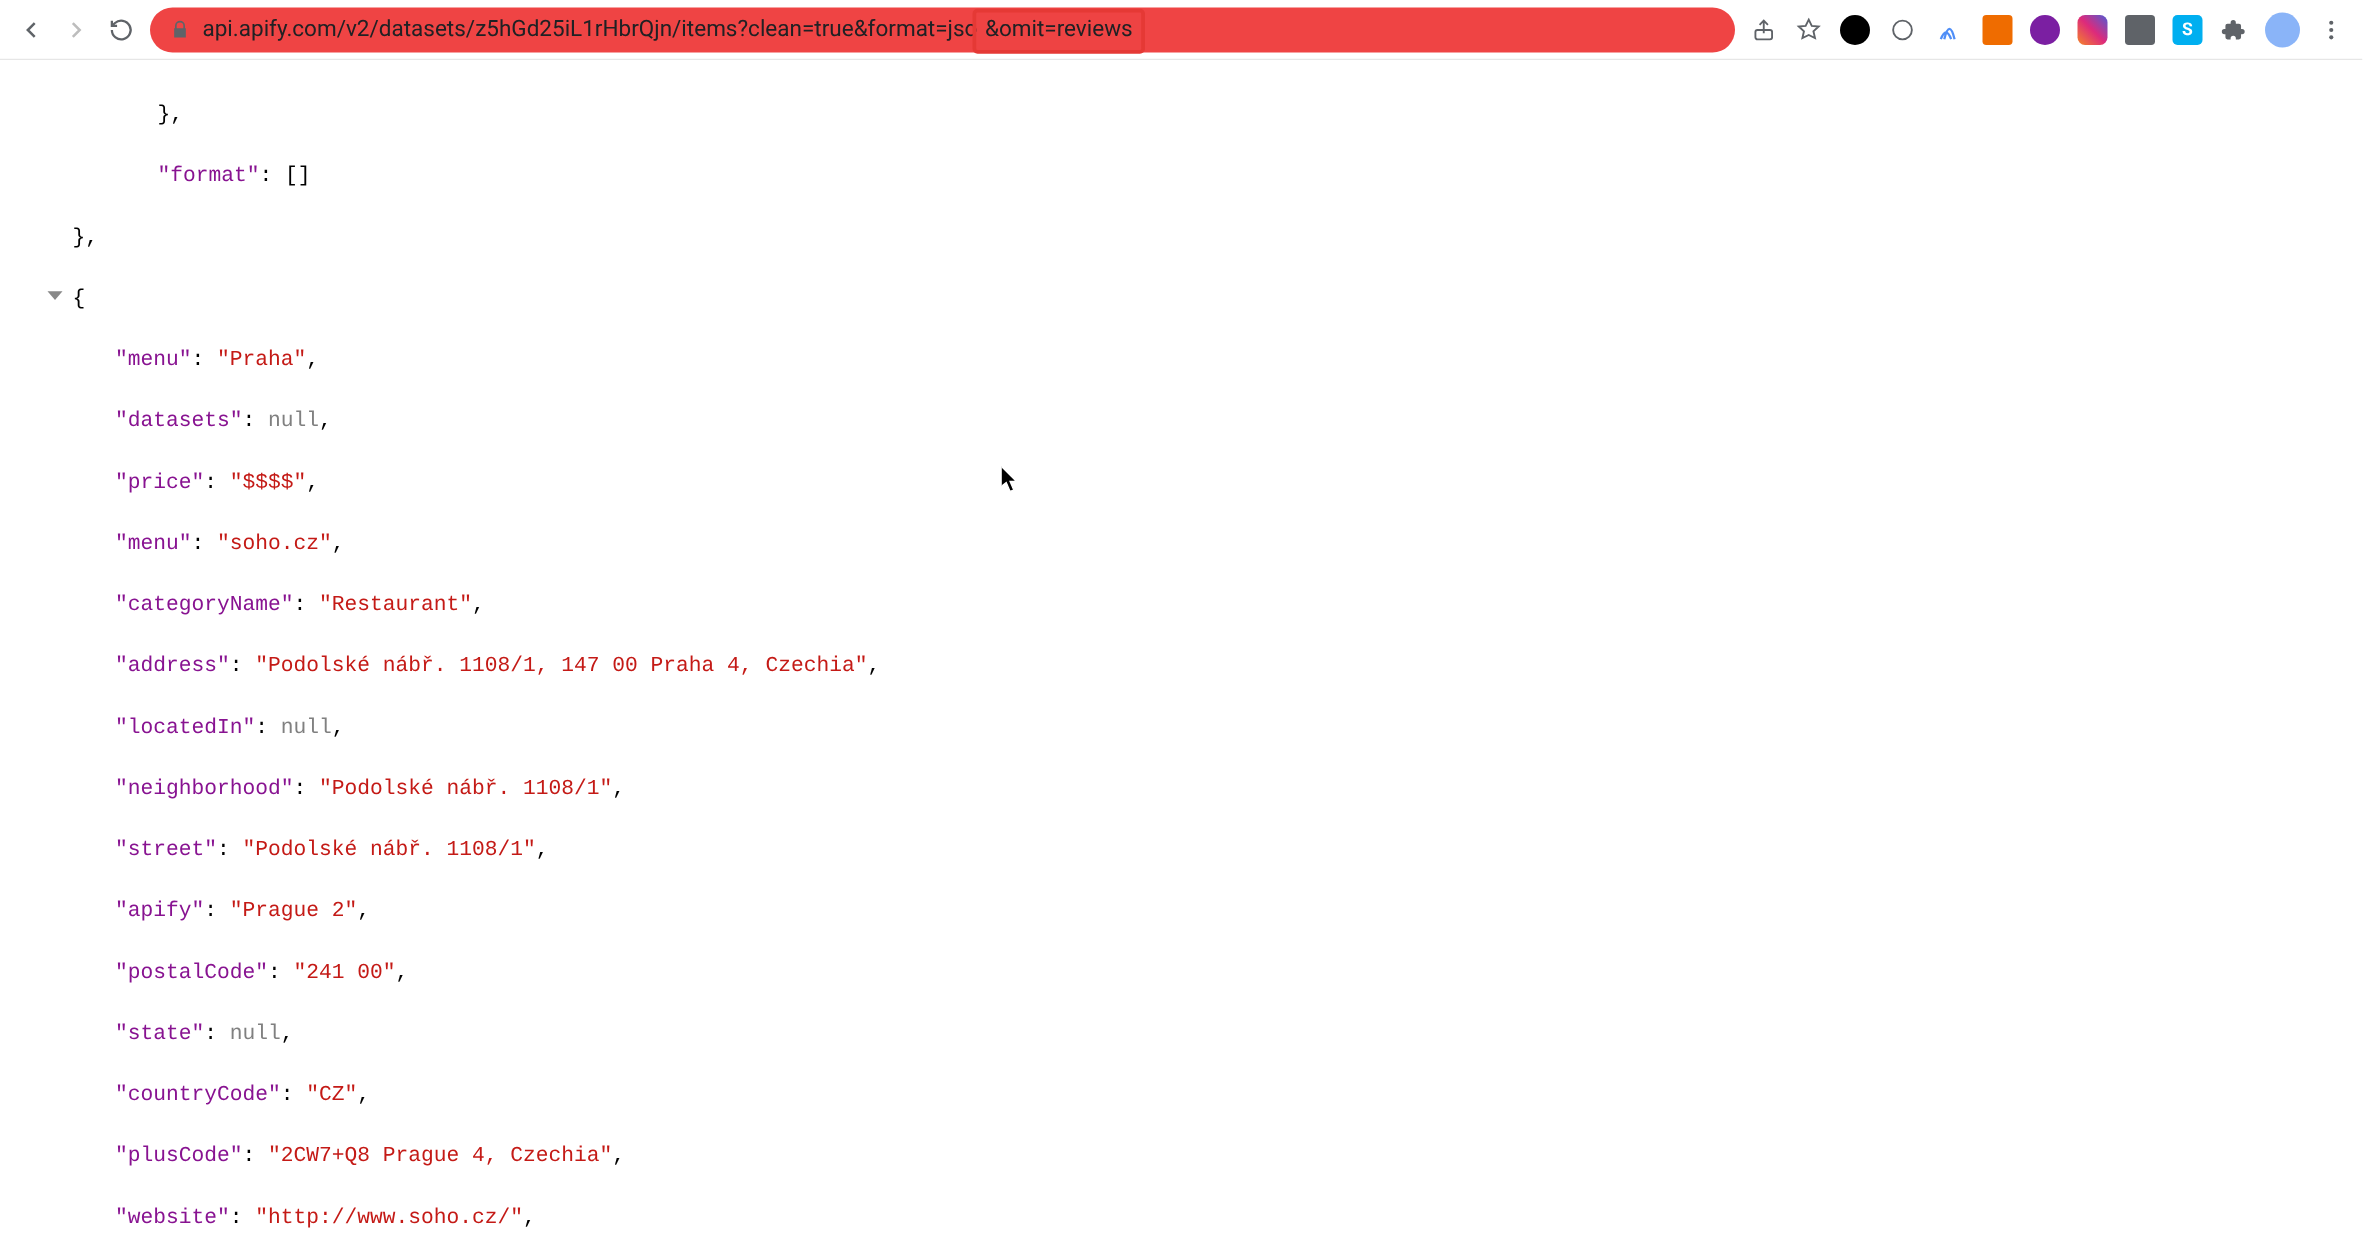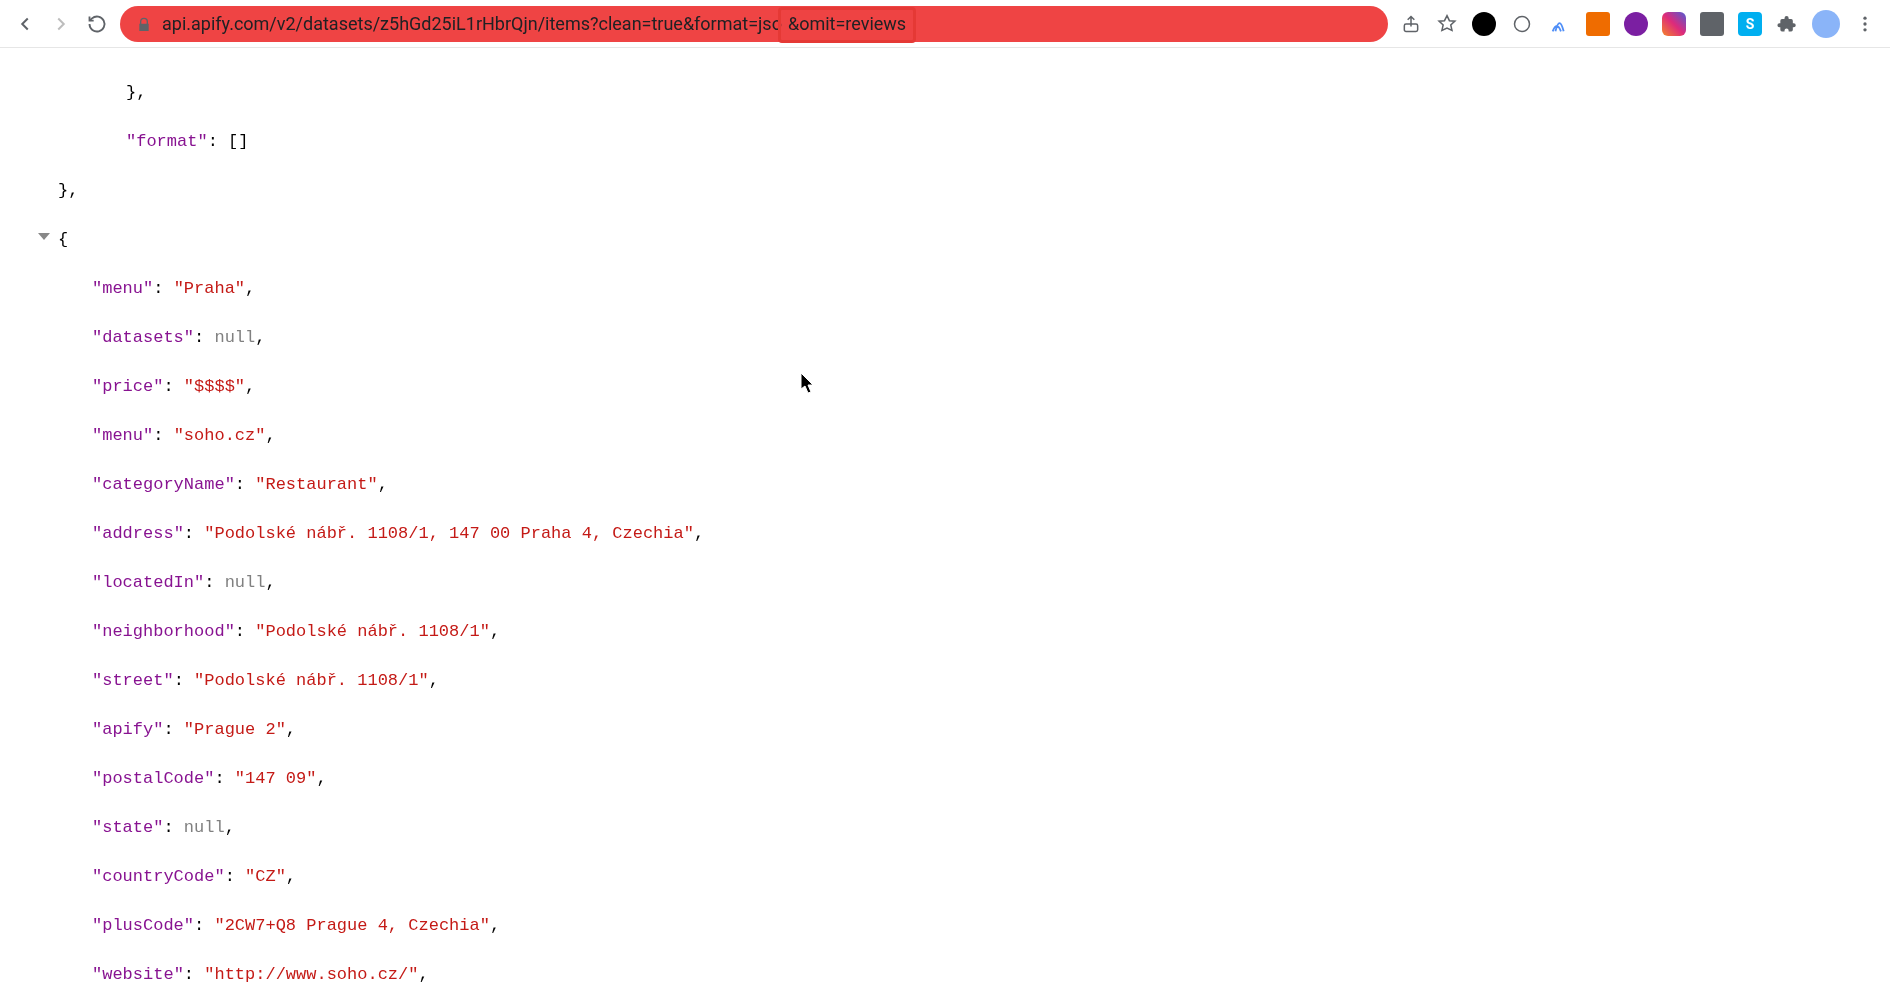--- a/index.html
+++ b/index.html
@@ -123,21 +123,21 @@
 <div class="line ind2"><span class="key">"<span>menu</span>"</span><span class="colon">: </span><span class="str">"<span>Praha</span>"</span><span class="comma">,</span></div>
 <div class="line ind2"><span class="key">"<span>datasets</span>"</span><span class="colon">: </span><span class="null">null</span><span class="comma">,</span></div>
 <div class="line ind2"><span class="key">"<span>price</span>"</span><span class="colon">: </span><span class="str">"<span>$$$$</span>"</span><span class="comma">,</span></div>
 <div class="line ind2"><span class="key">"<span>menu</span>"</span><span class="colon">: </span><span class="str">"<span>soho.cz</span>"</span><span class="comma">,</span></div>
 <div class="line ind2"><span class="key">"<span>categoryName</span>"</span><span class="colon">: </span><span class="str">"<span>Restaurant</span>"</span><span class="comma">,</span></div>
 <div class="line ind2"><span class="key">"<span>address</span>"</span><span class="colon">: </span><span class="str">"<span>Podolské nábř. 1108/1, 147 00 Praha 4, Czechia</span>"</span><span class="comma">,</span></div>
 <div class="line ind2"><span class="key">"<span>locatedIn</span>"</span><span class="colon">: </span><span class="null">null</span><span class="comma">,</span></div>
 <div class="line ind2"><span class="key">"<span>neighborhood</span>"</span><span class="colon">: </span><span class="str">"<span>Podolské nábř. 1108/1</span>"</span><span class="comma">,</span></div>
 <div class="line ind2"><span class="key">"<span>street</span>"</span><span class="colon">: </span><span class="str">"<span>Podolské nábř. 1108/1</span>"</span><span class="comma">,</span></div>
 <div class="line ind2"><span class="key">"<span>apify</span>"</span><span class="colon">: </span><span class="str">"<span>Prague 2</span>"</span><span class="comma">,</span></div>
-<div class="line ind2"><span class="key">"<span>postalCode</span>"</span><span class="colon">: </span><span class="str">"<span>147 09</span>"</span><span class="comma">,</span></div>
+<div class="line ind2"><span class="key">"<span>postalCode</span>"</span><span class="colon">: </span><span class="str">"<span>241 00</span>"</span><span class="comma">,</span></div>
 <div class="line ind2"><span class="key">"<span>state</span>"</span><span class="colon">: </span><span class="null">null</span><span class="comma">,</span></div>
 <div class="line ind2"><span class="key">"<span>countryCode</span>"</span><span class="colon">: </span><span class="str">"<span>CZ</span>"</span><span class="comma">,</span></div>
 <div class="line ind2"><span class="key">"<span>plusCode</span>"</span><span class="colon">: </span><span class="str">"<span>2CW7+Q8 Prague 4, Czechia</span>"</span><span class="comma">,</span></div>
 <div class="line ind2"><span class="key">"<span>website</span>"</span><span class="colon">: </span><span class="str">"<span>http://www.soho.cz/</span>"</span><span class="comma">,</span></div>
 
 
 
 
 
 

